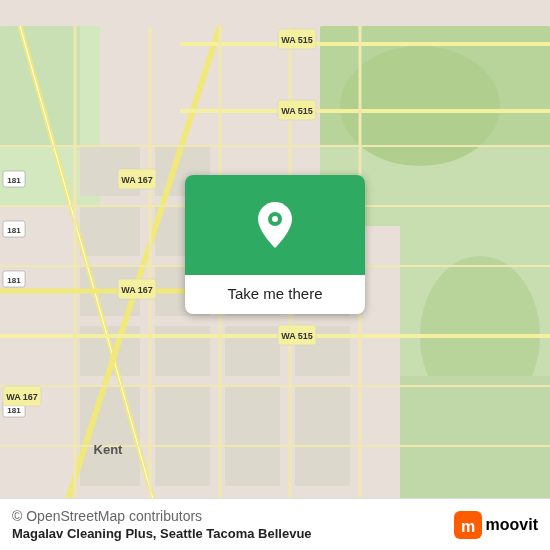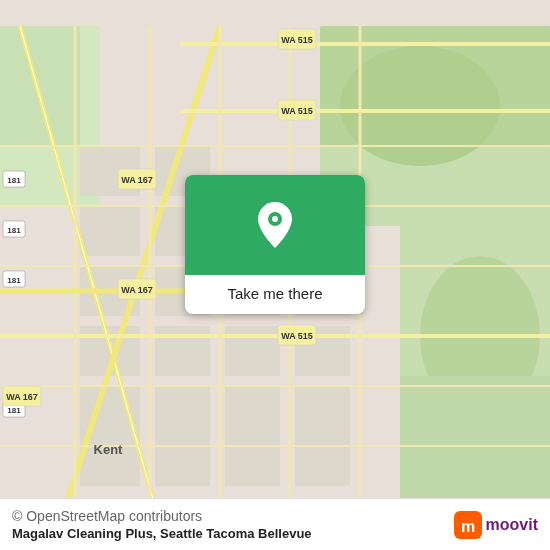--- a/index.html
+++ b/index.html
@@ -258,16 +258,16 @@
     <div id="location-info">
       <span id="osm-attribution">© OpenStreetMap contributors</span>
       <span id="location-name">Magalav Cleaning Plus, Seattle Tacoma Bellevue</span>
     </div>
     <div id="moovit-logo">
 
       <svg id="moovit-icon" viewBox="0 0 28 28" xmlns="http://www.w3.org/2000/svg">
         <rect width="28" height="28" rx="6" fill="#ff5c00"></rect>
         <text x="14" y="21" text-anchor="middle" font-size="16" fill="white" font-weight="bold">m</text>
       </svg>
-      <span id="moovit-text" style="font-size:16px; font-weight:bold; color:#701a75;">moovit</span>
+      <span id="moovit-text" style="font-size:16px; font-weight:bold; color:#000000;">moovit</span>
     </div>
   </div>
 </div>
 
 </body></html>

